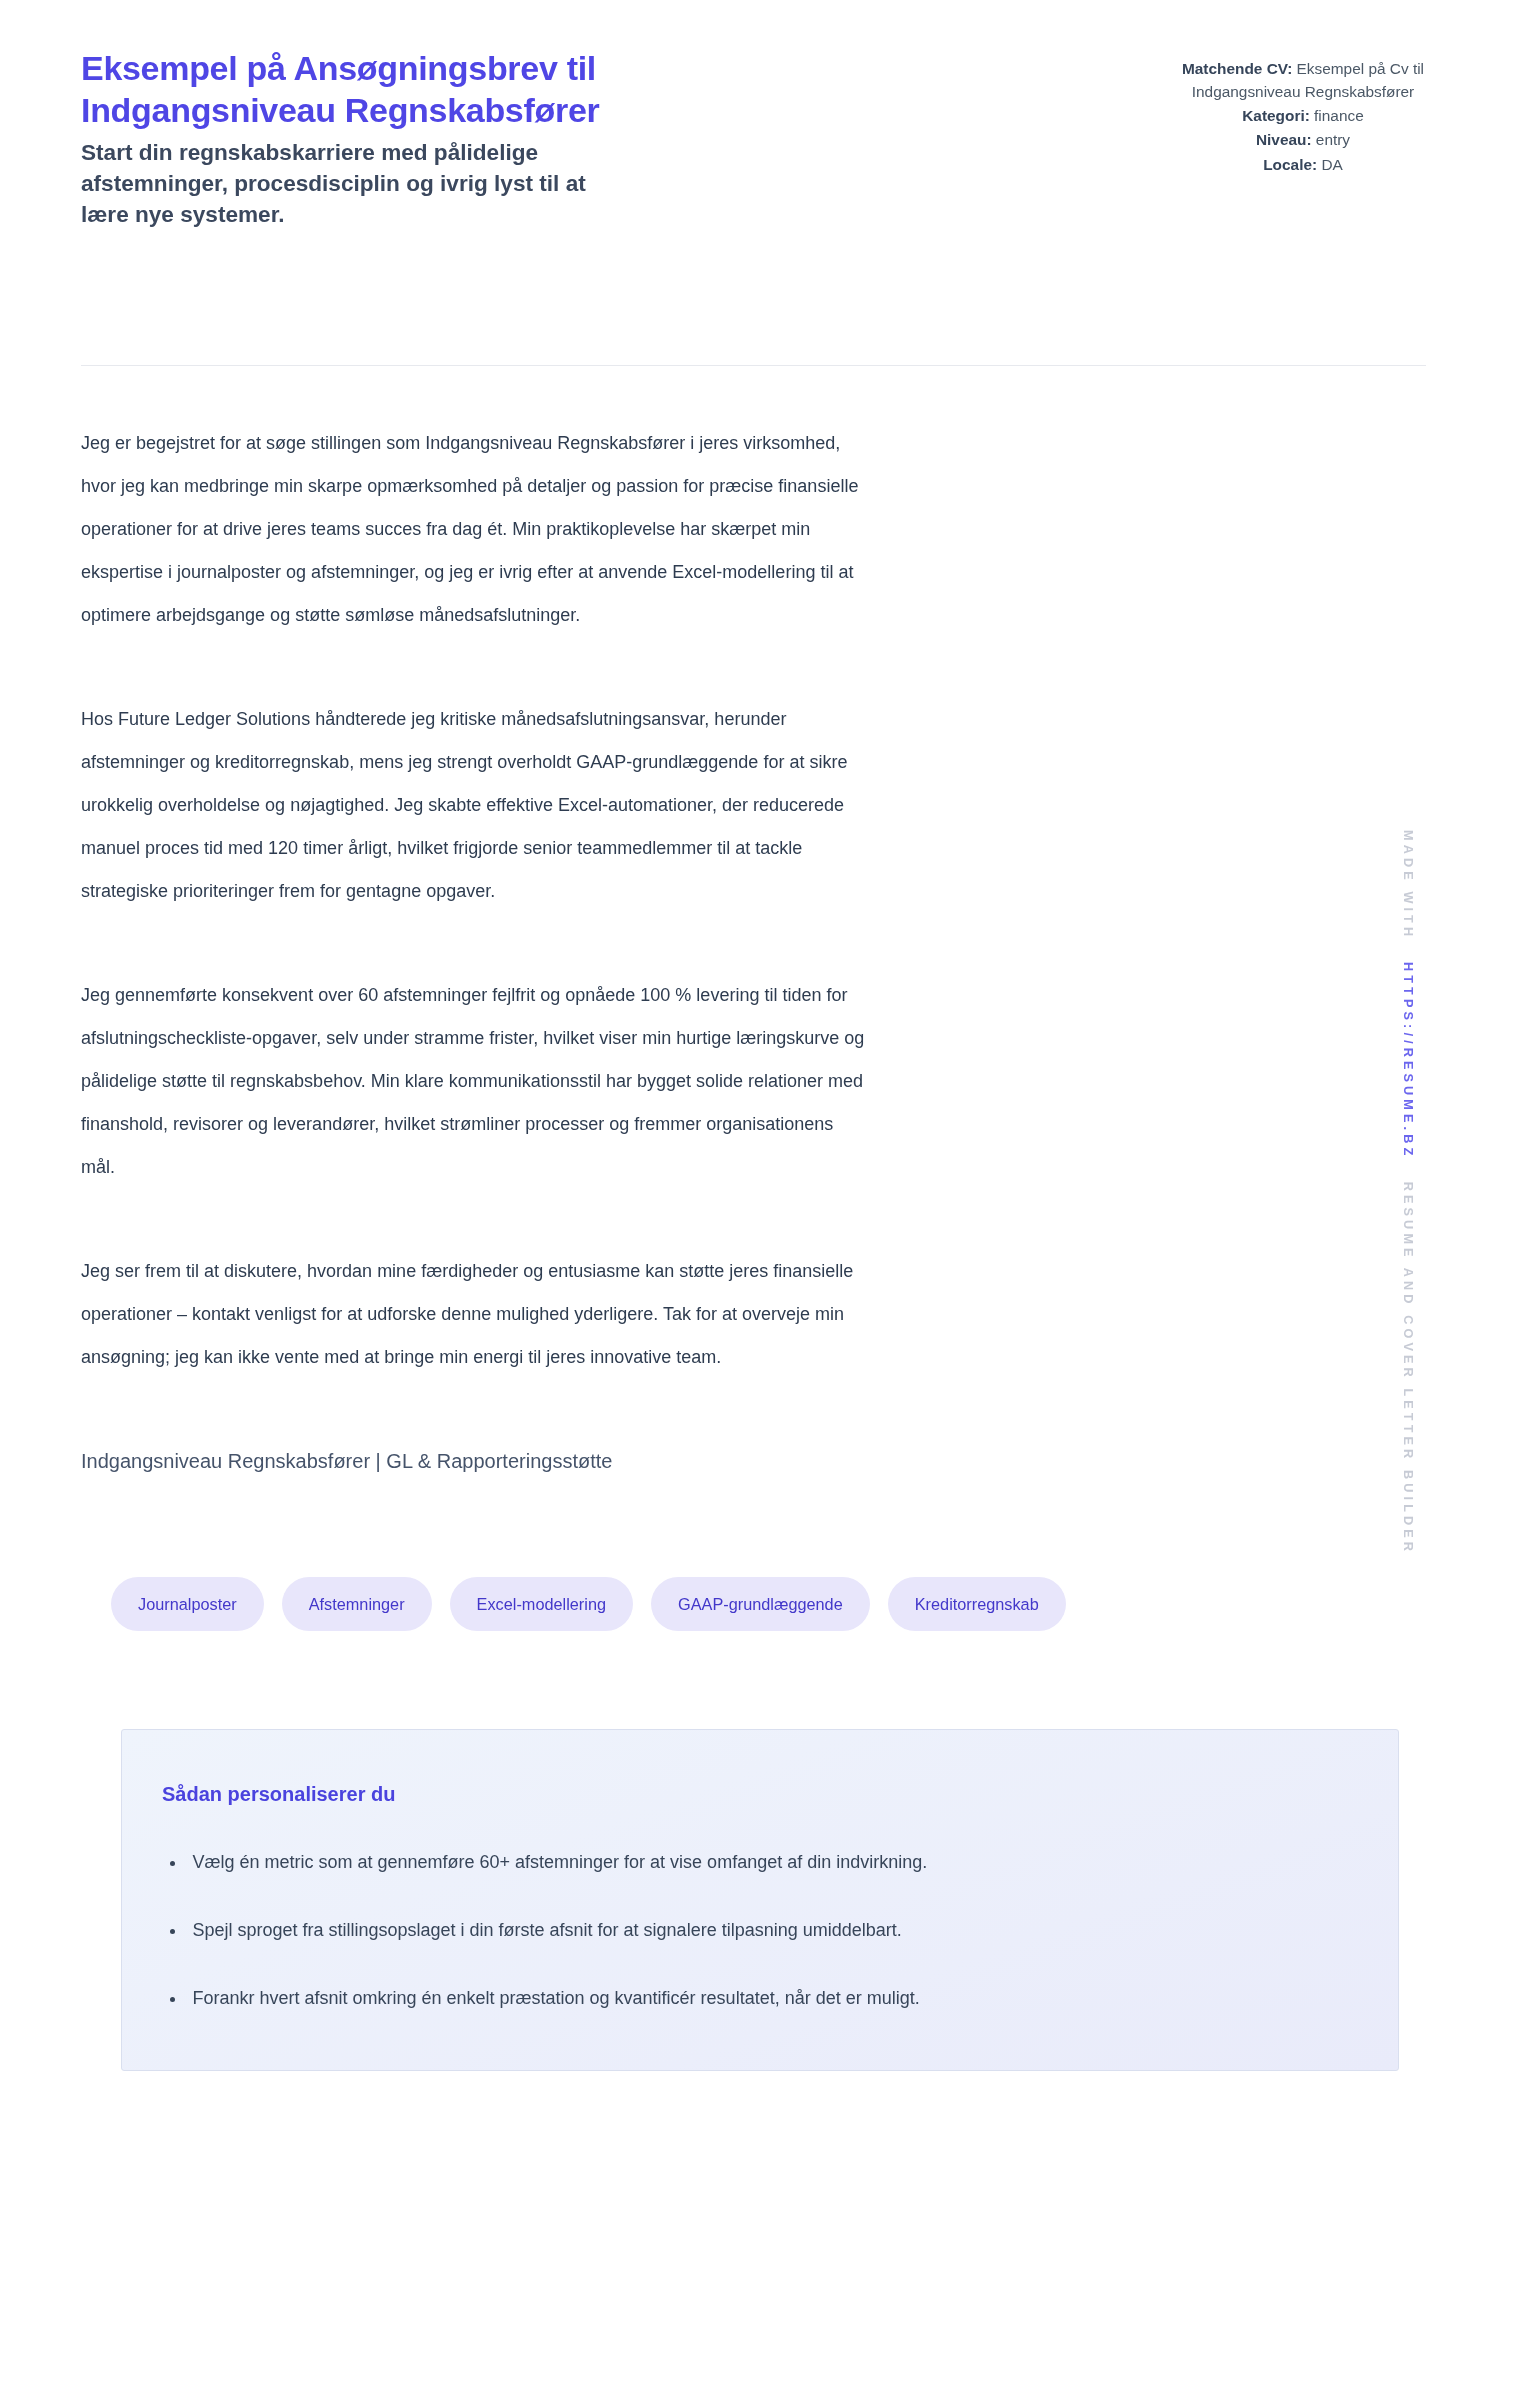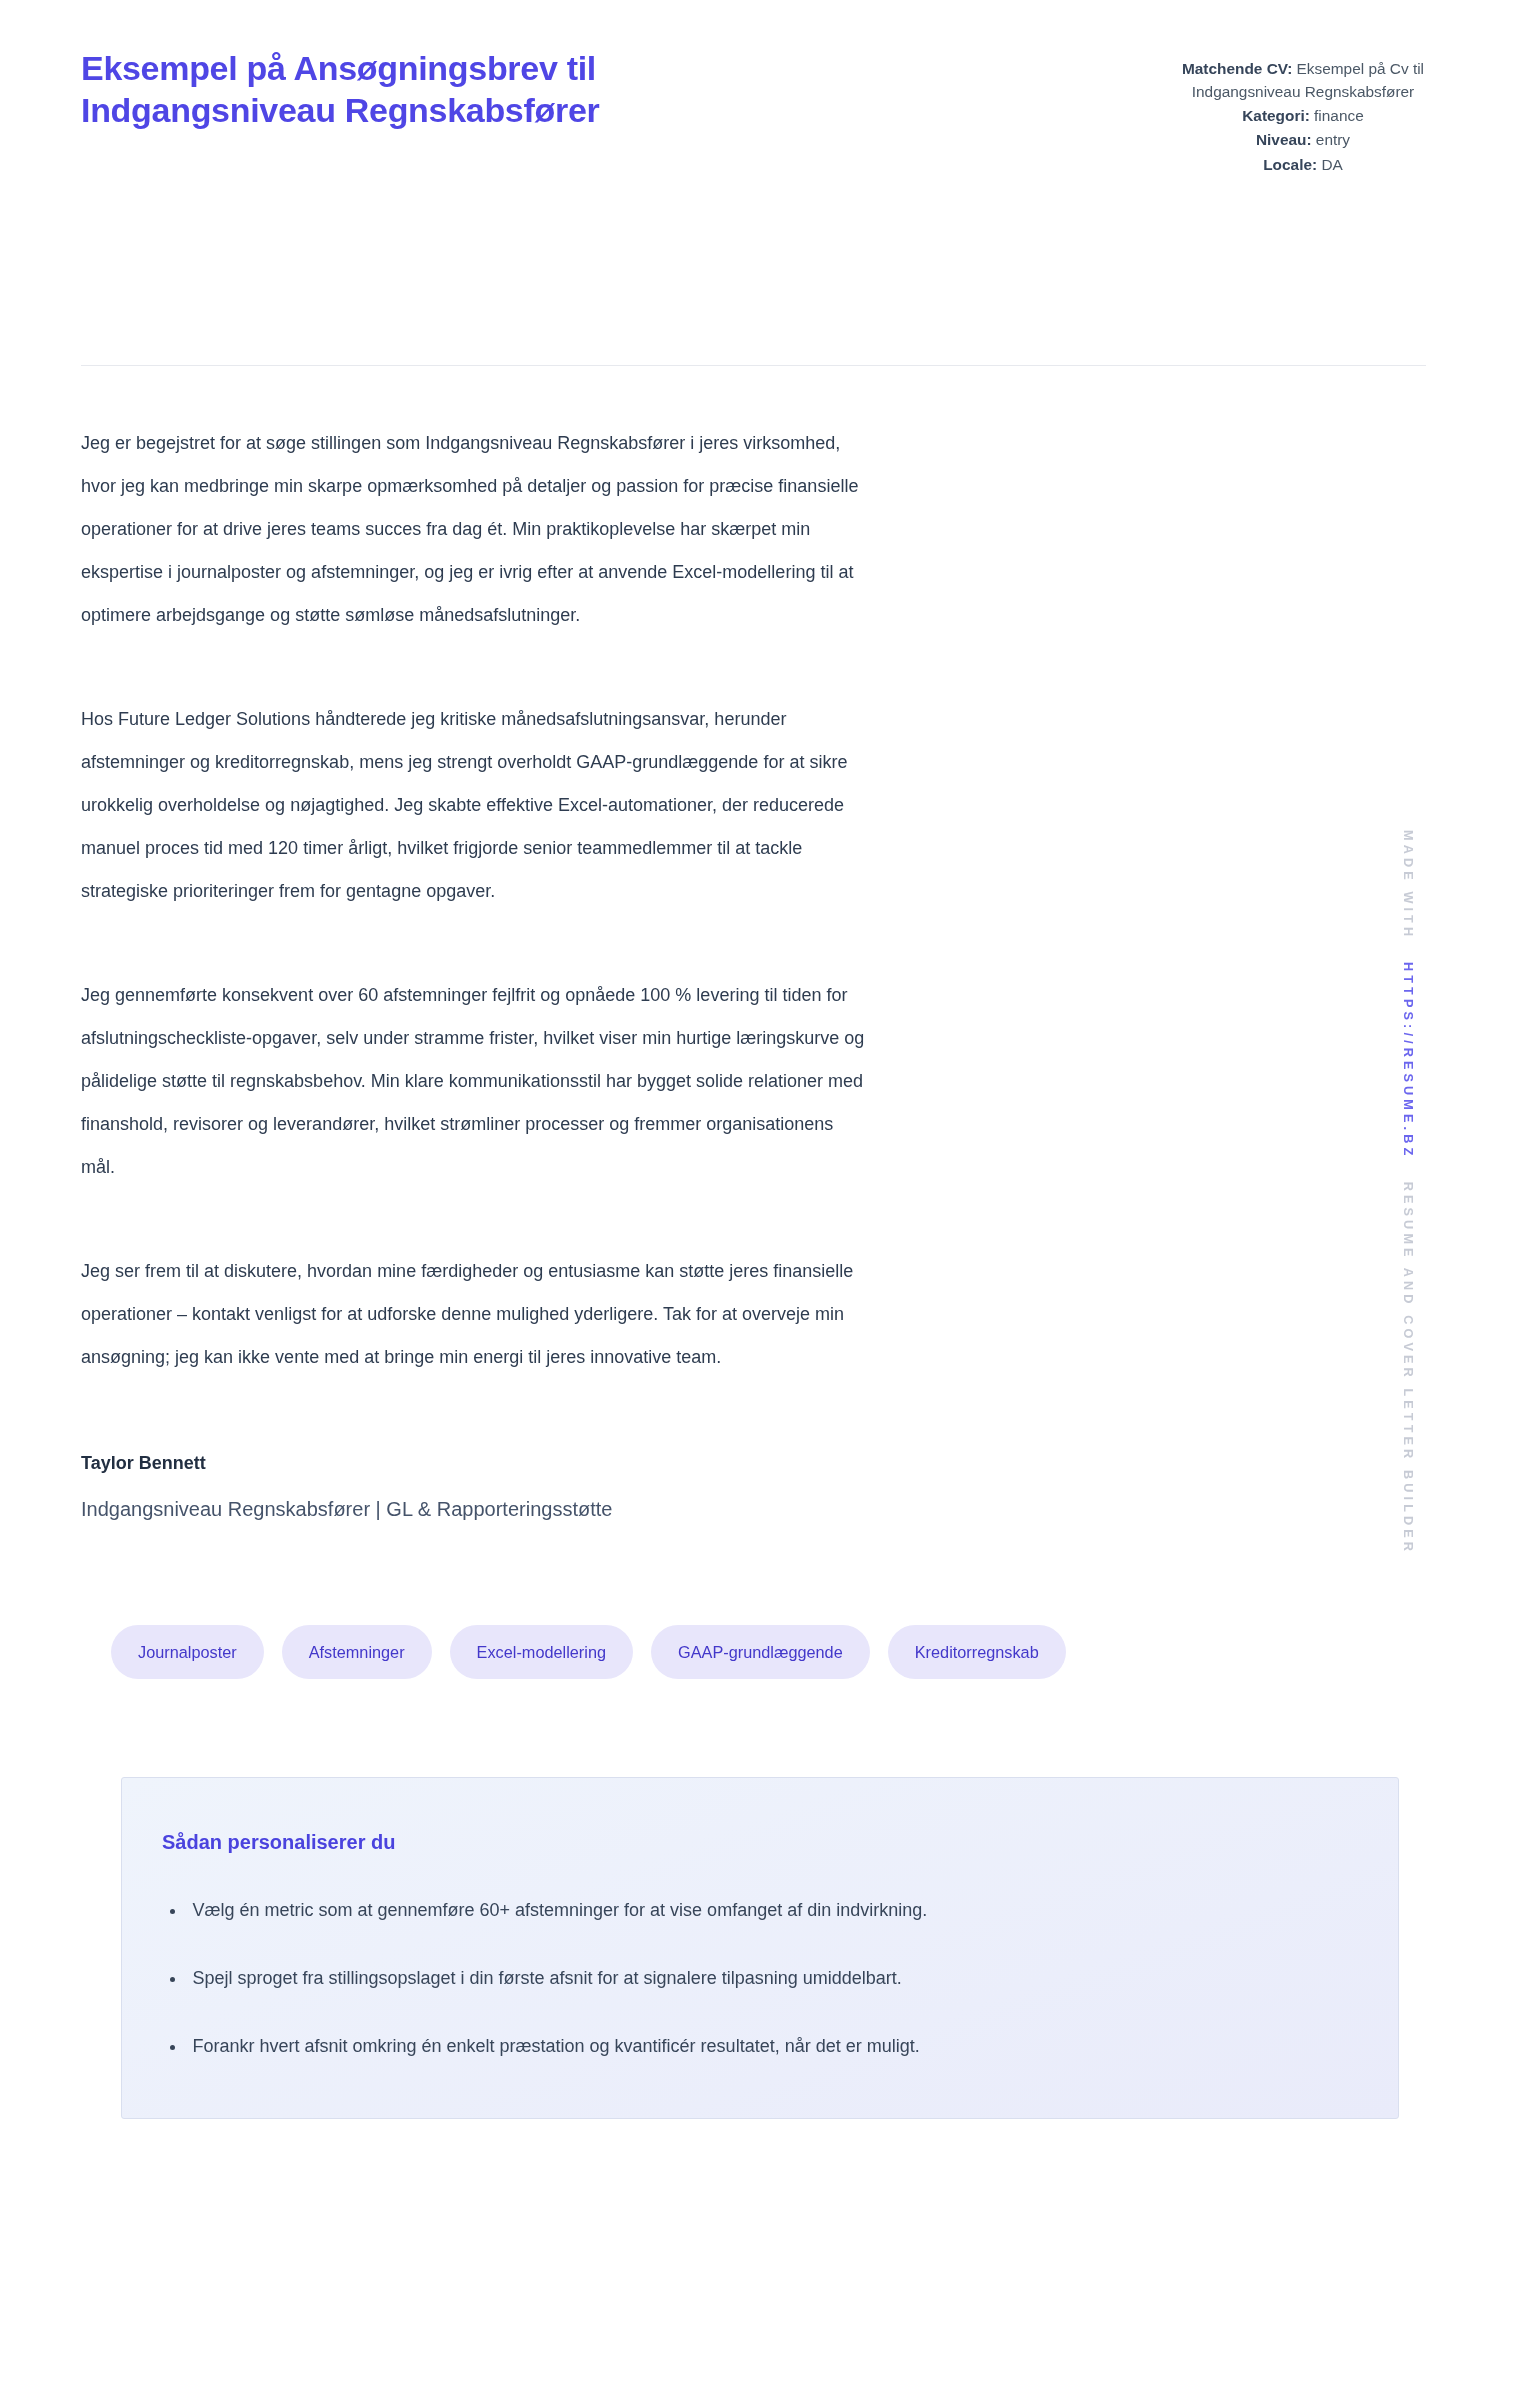--- a/index.html
+++ b/index.html
@@ -155,20 +155,21 @@
 </style>
 </head>
 <body>
 
 <div class="page">
   <div class="content">
 
     <header class="header">
       <div class="header-left">
         <h1 class="title">Eksempel på Ansøgningsbrev til Indgangsniveau Regnskabsfører</h1>
+        <p class="subtitle">Start din regnskabskarriere med pålidelige afstemninger, procesdisciplin og ivrig lyst til at lære nye systemer.</p>
       </div>
       <aside class="meta">
         <div class="meta-row">
           <span class="meta-label">Matchende CV:</span>
           <span class="meta-value">Eksempel på Cv til Indgangsniveau Regnskabsfører</span>
         </div>
         <div class="meta-row">
           <span class="meta-label">Kategori:</span>
           <span class="meta-value">finance</span>
         </div>
@@ -185,21 +186,20 @@
 
     <hr class="divider">
 
     <main class="letter">
 
       <p class="para">Jeg er begejstret for at søge stillingen som Indgangsniveau Regnskabsfører i jeres virksomhed, hvor jeg kan medbringe min skarpe opmærksomhed på detaljer og passion for præcise finansielle operationer for at drive jeres teams succes fra dag ét. Min praktikoplevelse har skærpet min ekspertise i journalposter og afstemninger, og jeg er ivrig efter at anvende Excel-modellering til at optimere arbejdsgange og støtte sømløse månedsafslutninger.</p>
       <p class="para">Hos Future Ledger Solutions håndterede jeg kritiske månedsafslutningsansvar, herunder afstemninger og kreditorregnskab, mens jeg strengt overholdt GAAP-grundlæggende for at sikre urokkelig overholdelse og nøjagtighed. Jeg skabte effektive Excel-automationer, der reducerede manuel proces tid med 120 timer årligt, hvilket frigjorde senior teammedlemmer til at tackle strategiske prioriteringer frem for gentagne opgaver.</p>
       <p class="para">Jeg gennemførte konsekvent over 60 afstemninger fejlfrit og opnåede 100 % levering til tiden for afslutningscheckliste-opgaver, selv under stramme frister, hvilket viser min hurtige læringskurve og pålidelige støtte til regnskabsbehov. Min klare kommunikationsstil har bygget solide relationer med finanshold, revisorer og leverandører, hvilket strømliner processer og fremmer organisationens mål.</p>
       <p class="para">Jeg ser frem til at diskutere, hvordan mine færdigheder og entusiasme kan støtte jeres finansielle operationer – kontakt venligst for at udforske denne mulighed yderligere. Tak for at overveje min ansøgning; jeg kan ikke vente med at bringe min energi til jeres innovative team.</p>
 
-      <p class="sig-name">Taylor Bennett</p>
       <p class="sig-role">Indgangsniveau Regnskabsfører | GL &amp; Rapporteringsstøtte</p>
 
       <div class="skills">
         <span class="pill">Journalposter</span>
         <span class="pill">Afstemninger</span>
         <span class="pill">Excel-modellering</span>
         <span class="pill">GAAP-grundlæggende</span>
         <span class="pill">Kreditorregnskab</span>
       </div>
 

